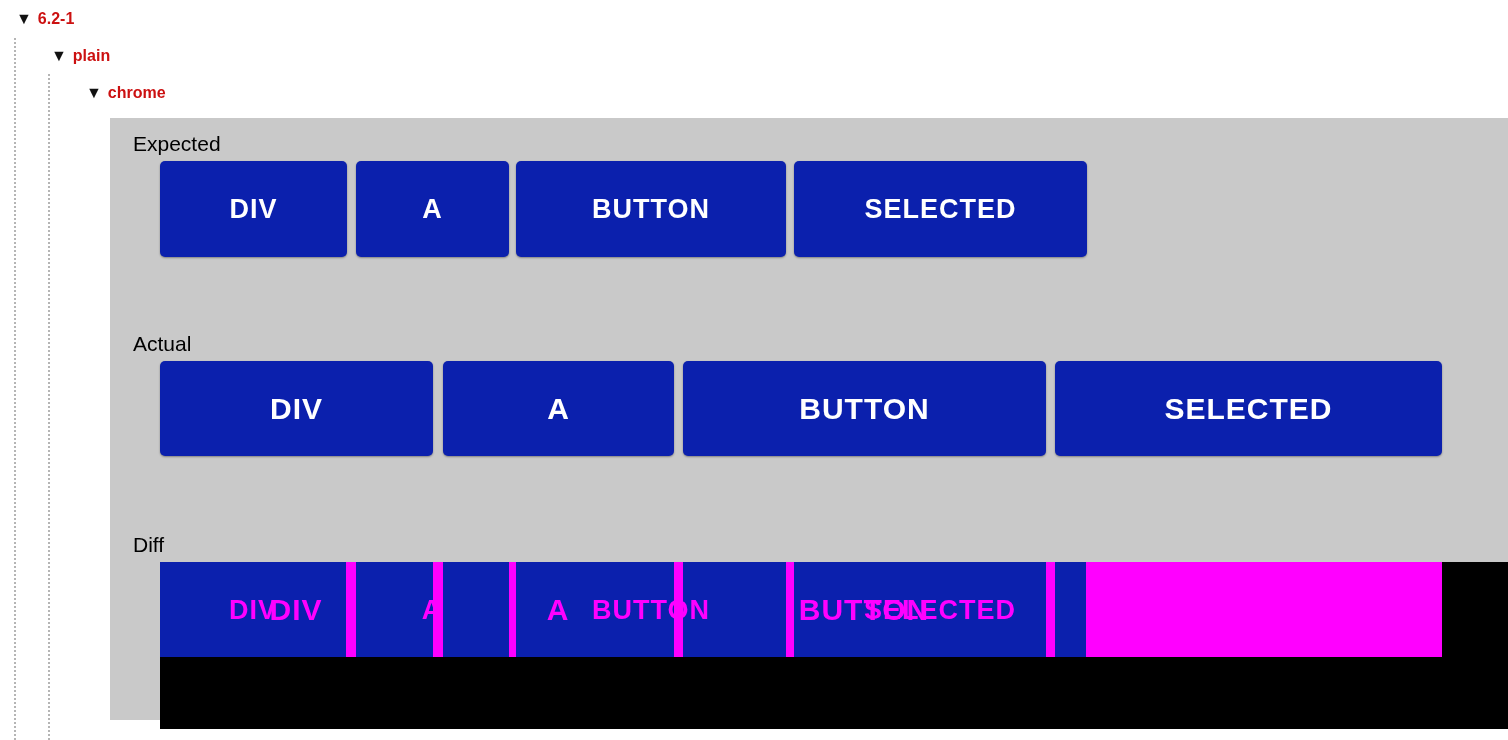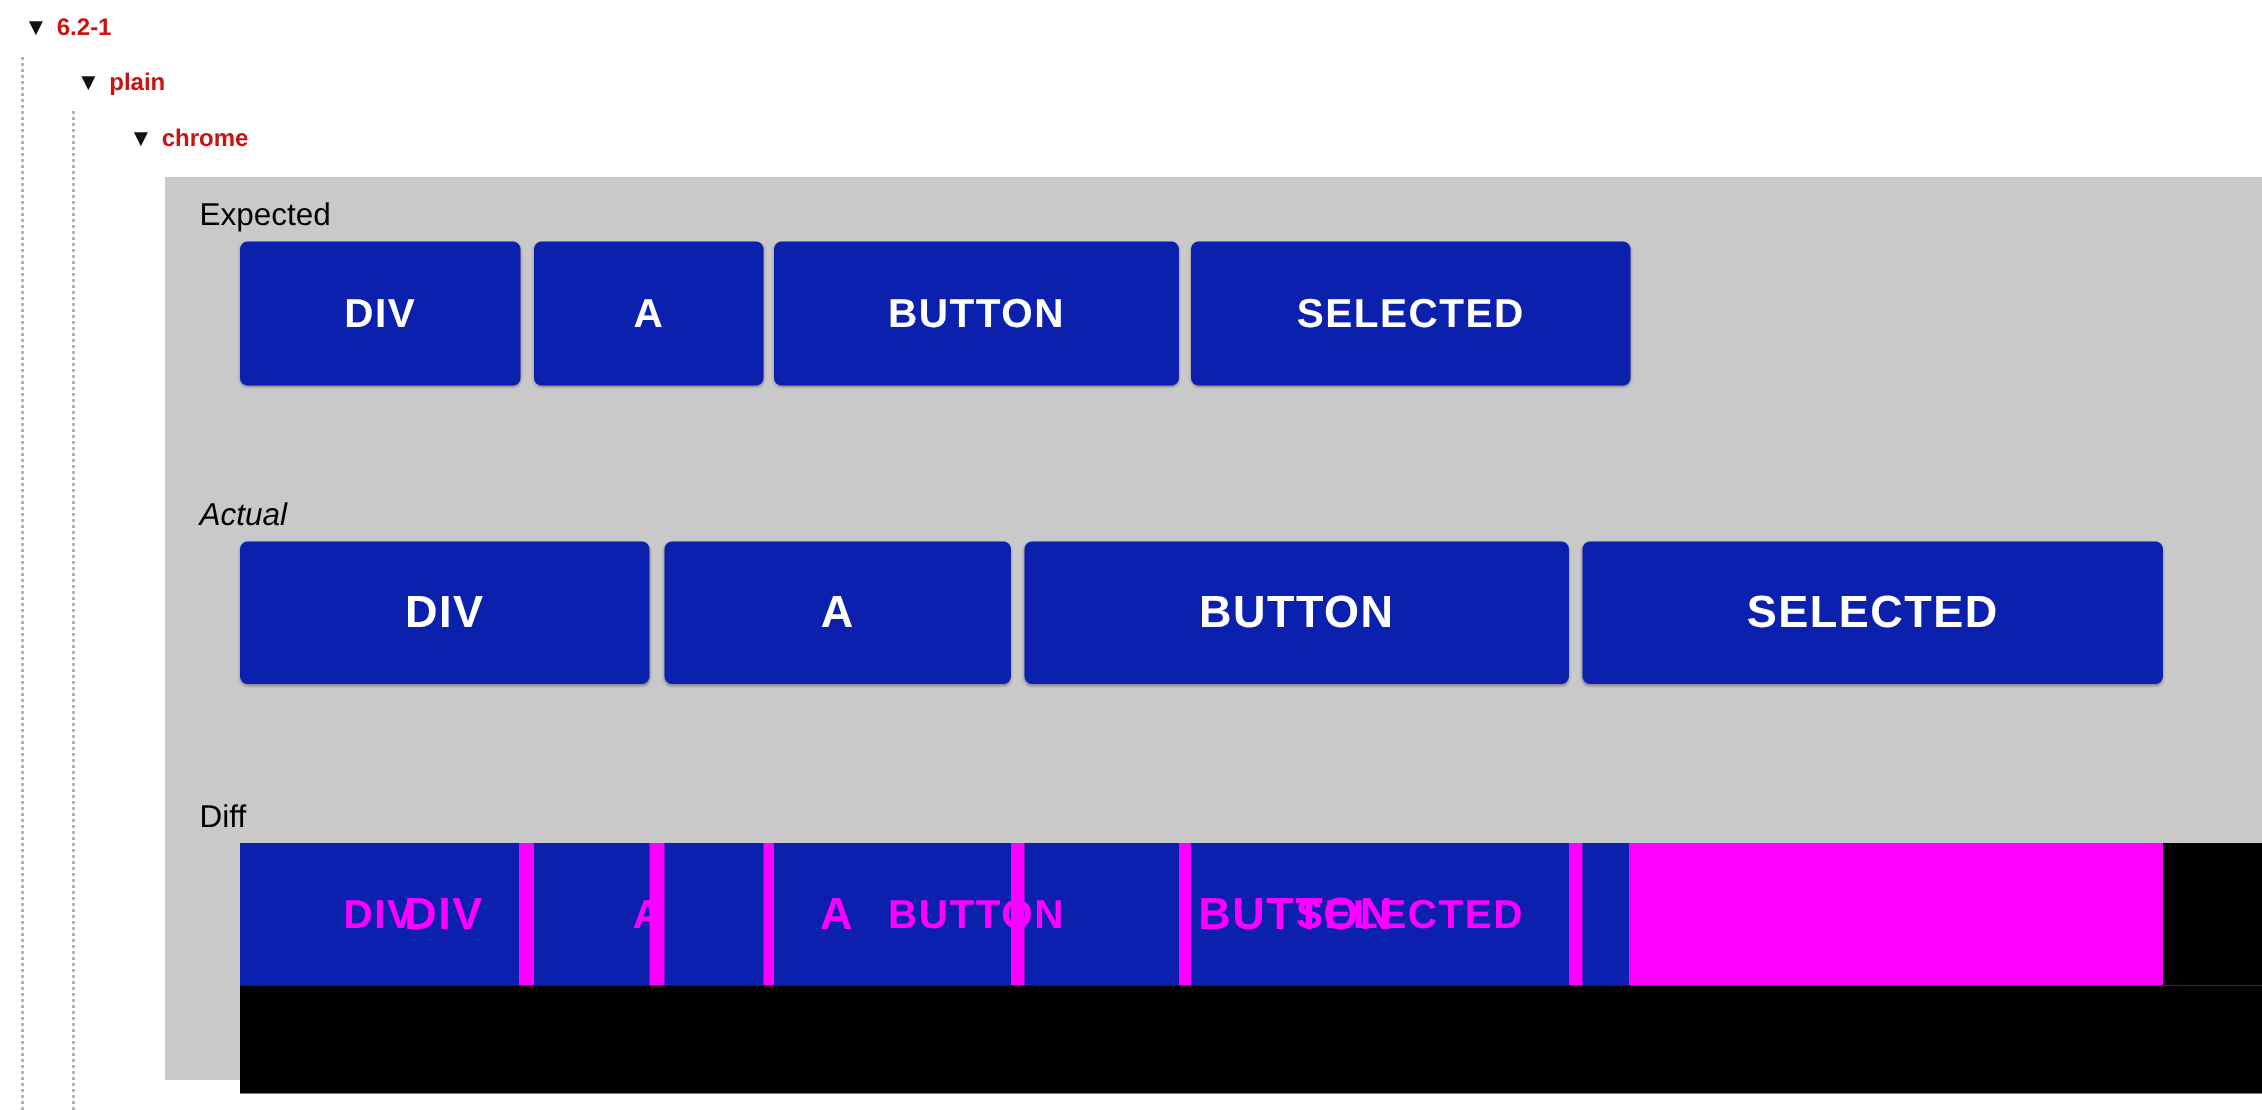--- a/index.html
+++ b/index.html
@@ -13,21 +13,21 @@
   .guide{position:absolute;width:0;border-left:2px dotted var(--guide-gray,#b5b5b5);}
   #guide-1{left:14px;top:38px;bottom:0;}
   #guide-2{left:48px;top:74px;bottom:0;}
   .tree-node{position:absolute;display:flex;align-items:center;gap:6px;cursor:pointer;white-space:nowrap;}
   .tree-node .arrow{font-size:16px;line-height:1;color:var(--expander-black,#111);}
   .tree-node .lbl{font-size:16px;font-weight:bold;color:var(--tree-red,#cc1111);line-height:1.1;}
   
   #panel{position:absolute;left:110px;top:118px;width:1398px;height:602px;background:var(--panel-bg,#c9c9c9);}
   .sec-label{position:absolute;left:23px;font-size:21px;color:var(--label-black,#000);line-height:22px;}
   #label-expected{top:15px;}
-  #label-actual{top:215px;font-style:italic;}
+  #label-actual{top:215px;}
   #label-diff{top:416px;}
   .shot{position:absolute;left:34px;margin-left:16px;}
   #shot-expected{top:43px;height:96px;}
   #shot-actual{top:243px;height:95px;}
   .ui-btn{
     position:absolute;top:0;height:100%;
     background:var(--button-blue,#0b20ad);
     color:var(--button-text,#fff);
     border-radius:5px;
     display:flex;align-items:center;justify-content:center;

